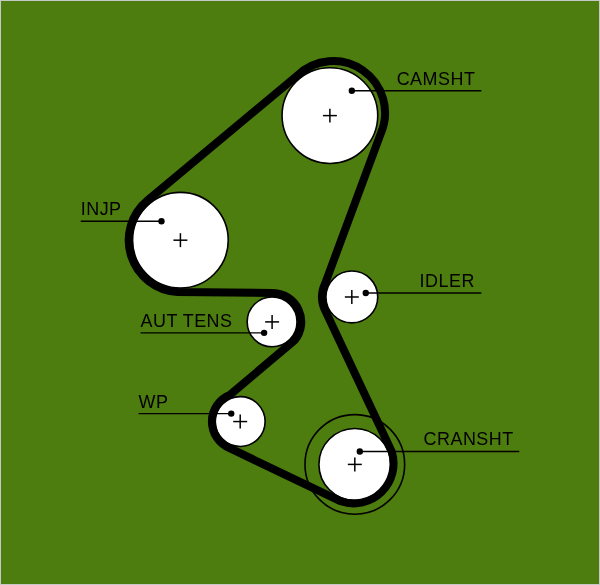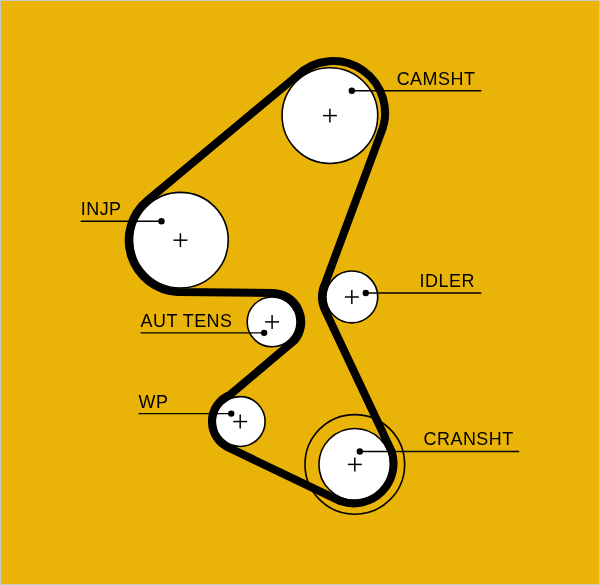--- a/index.html
+++ b/index.html
@@ -6,21 +6,21 @@
     margin: 0;
     padding: 0;
     background: #ffffff;
     font-family: "Liberation Sans", sans-serif;
   }
   .diagram-frame {
     position: relative;
     width: 598px;
     height: 583px;
     border: 1px solid #c8c8c8;
-    background: #eab308;
+    background: #4d7c0f;
     overflow: hidden;
   }
   svg text {
     font-family: "Liberation Sans", "DejaVu Sans", sans-serif;
     font-size: 18px;
     letter-spacing: 0.5px;
     fill: #000000;
   }
 </style>
 </head>

